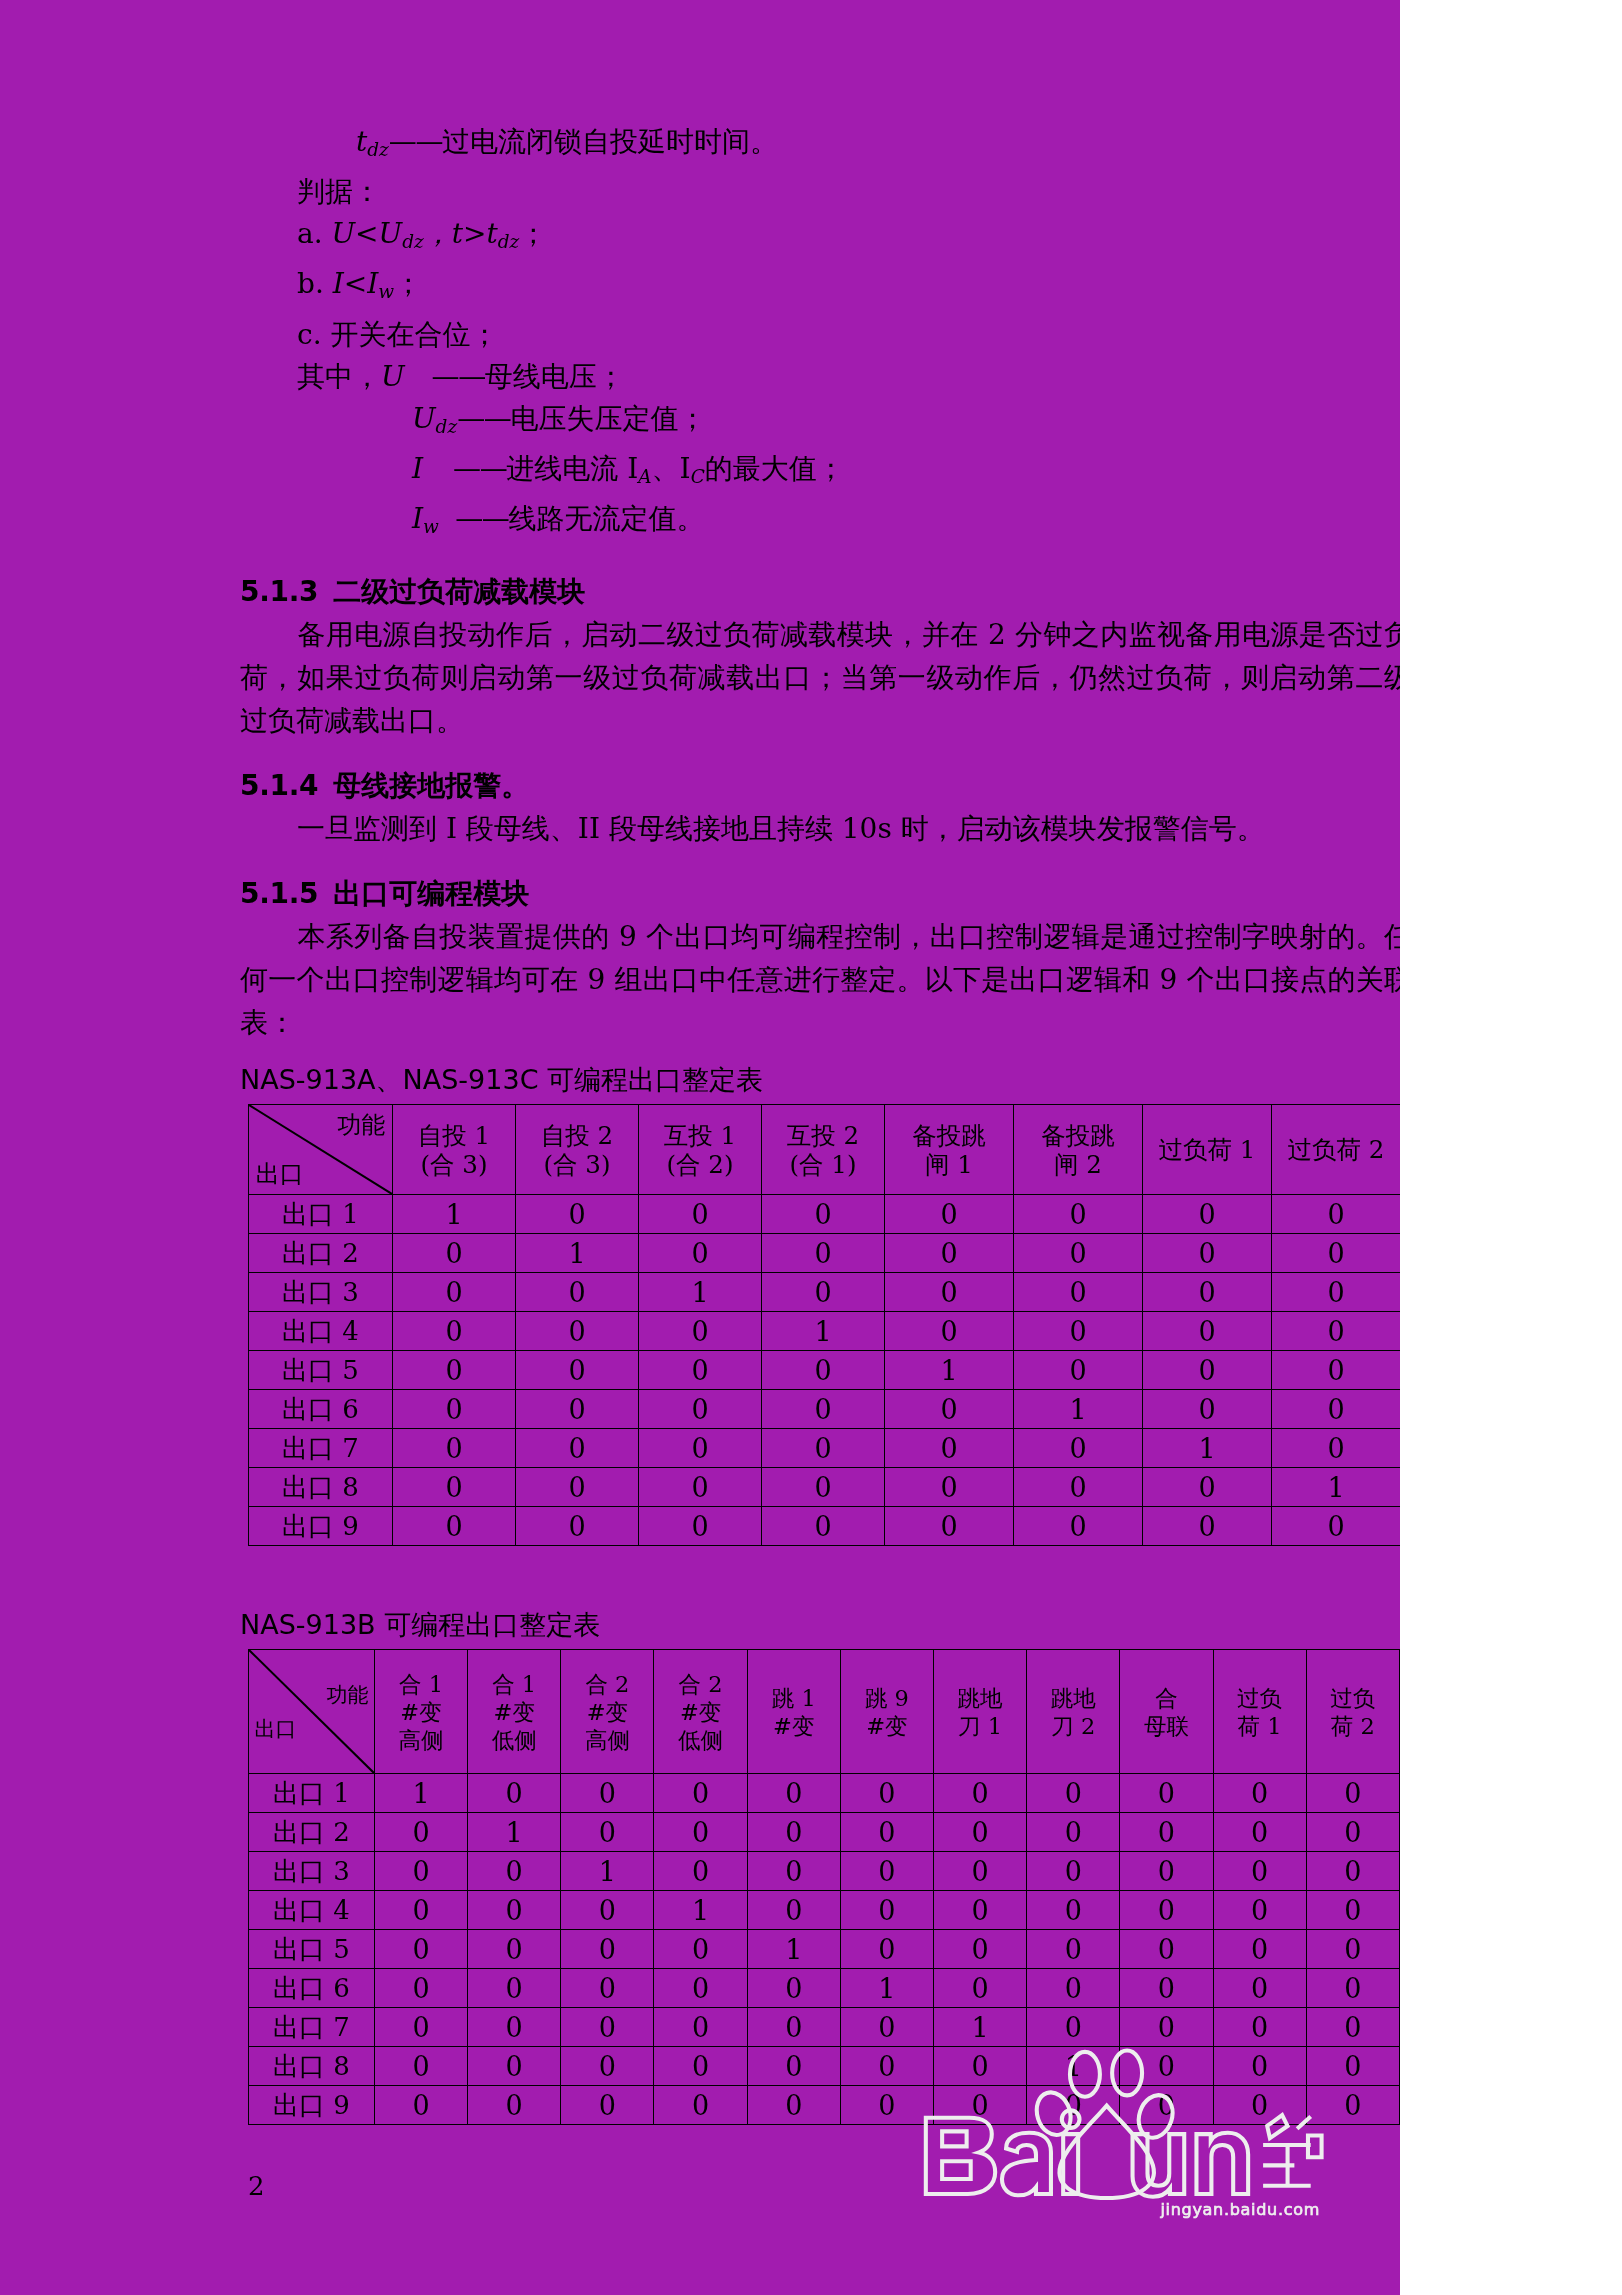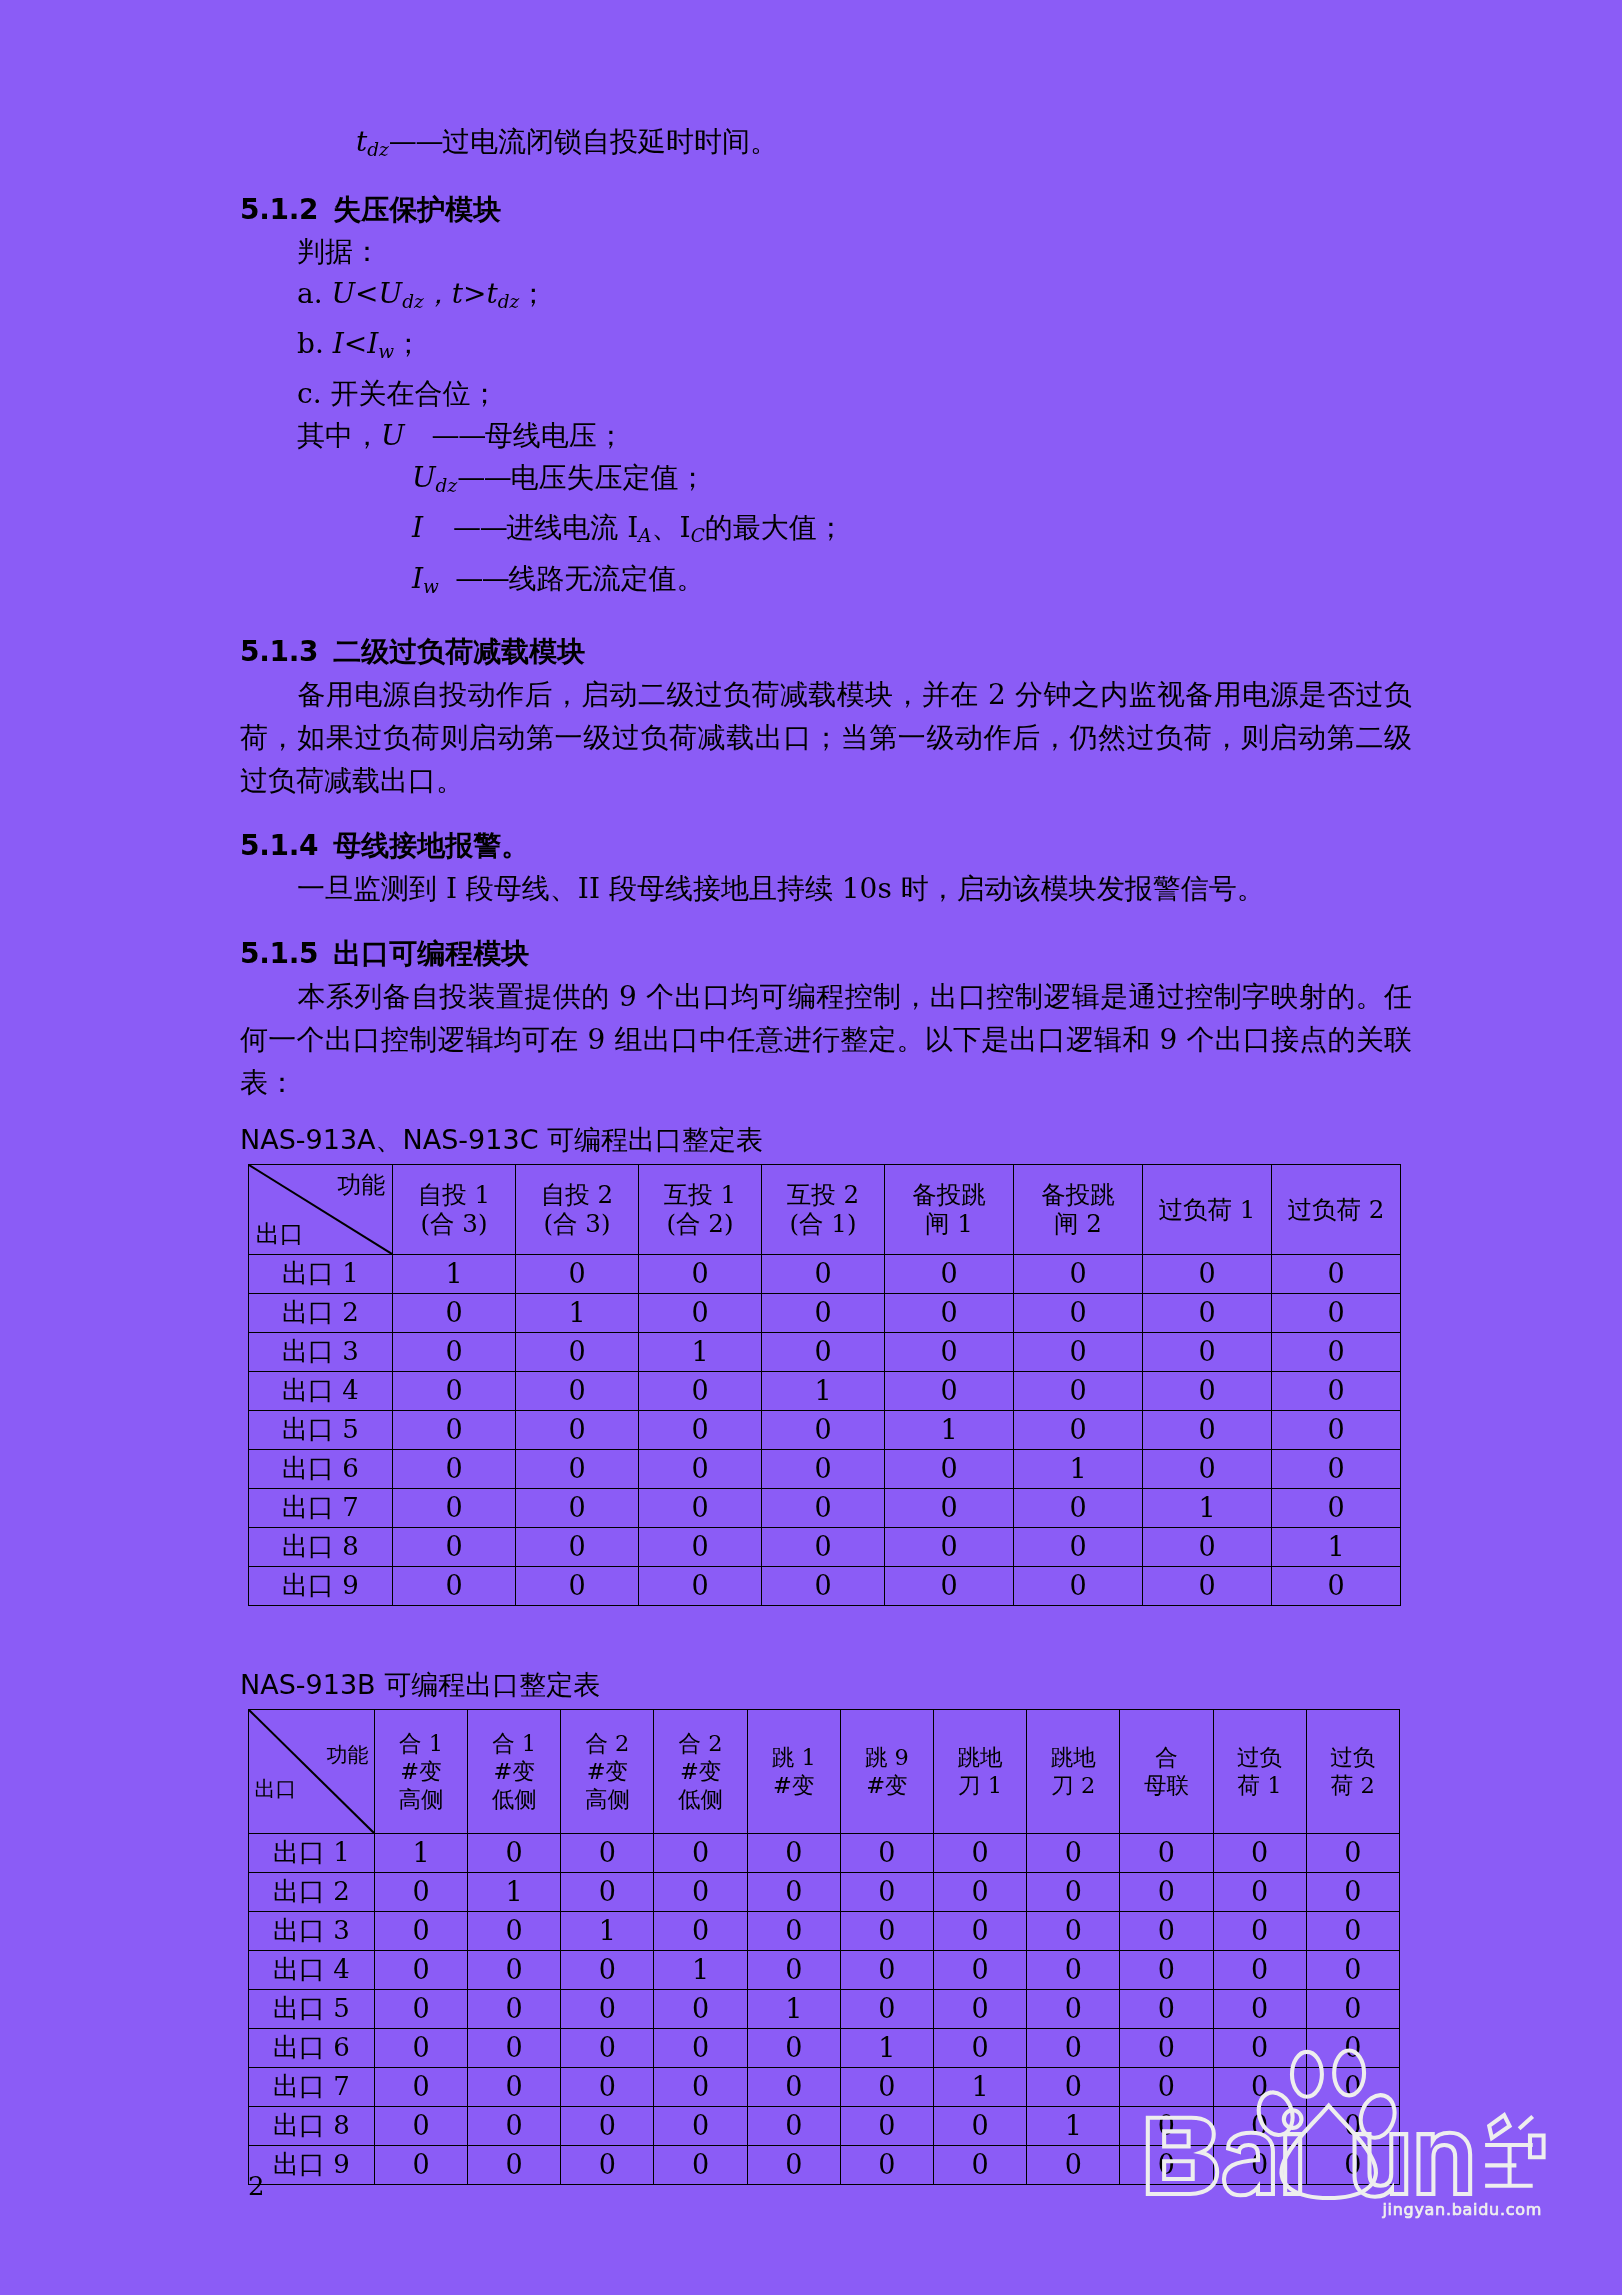--- a/index.html
+++ b/index.html
@@ -6,23 +6,23 @@
     margin: 0;
     padding: 0;
     background: #ffffff;
   }
   body {
     font-family: "DejaVu Sans", "Liberation Sans", sans-serif;
     color: #000000;
   }
   .page {
     position: relative;
-    width: 1622px;
+    width: 1400px;
     height: 2295px;
-    background: #8b5cf6;
+    background: #a21caf;
     overflow: hidden;
   }
   .content {
     position: absolute;
     left: 240px;
     top: 0;
     width: 1172px;
   }
 
   
@@ -161,23 +161,20 @@
 </head>
 <body>
 
 <div class="page">
   <div class="content">
 
     <div class="line indent2" style="padding-top:121px;">
       <i class="mv">t</i><sub>dz</sub><span class="emdash">——</span><span>过电流闭锁自投延时时间。</span>
     </div>
 
-    <div class="heading sp-m">
-      <span class="num">5.1.2</span><span>失压保护模块</span>
-    </div>
     <div class="line indent1">判据：</div>
 
     <div class="line indent1">
       <span>a.</span>
       <i class="mv">U&lt;U</i><sub>dz</sub><i class="mv">，t&gt;t</i><sub>dz</sub><span>；</span>
     </div>
     <div class="line indent1">
       <span>b.</span>
       <i class="mv">I&lt;I</i><sub>w</sub><span>；</span>
     </div>

